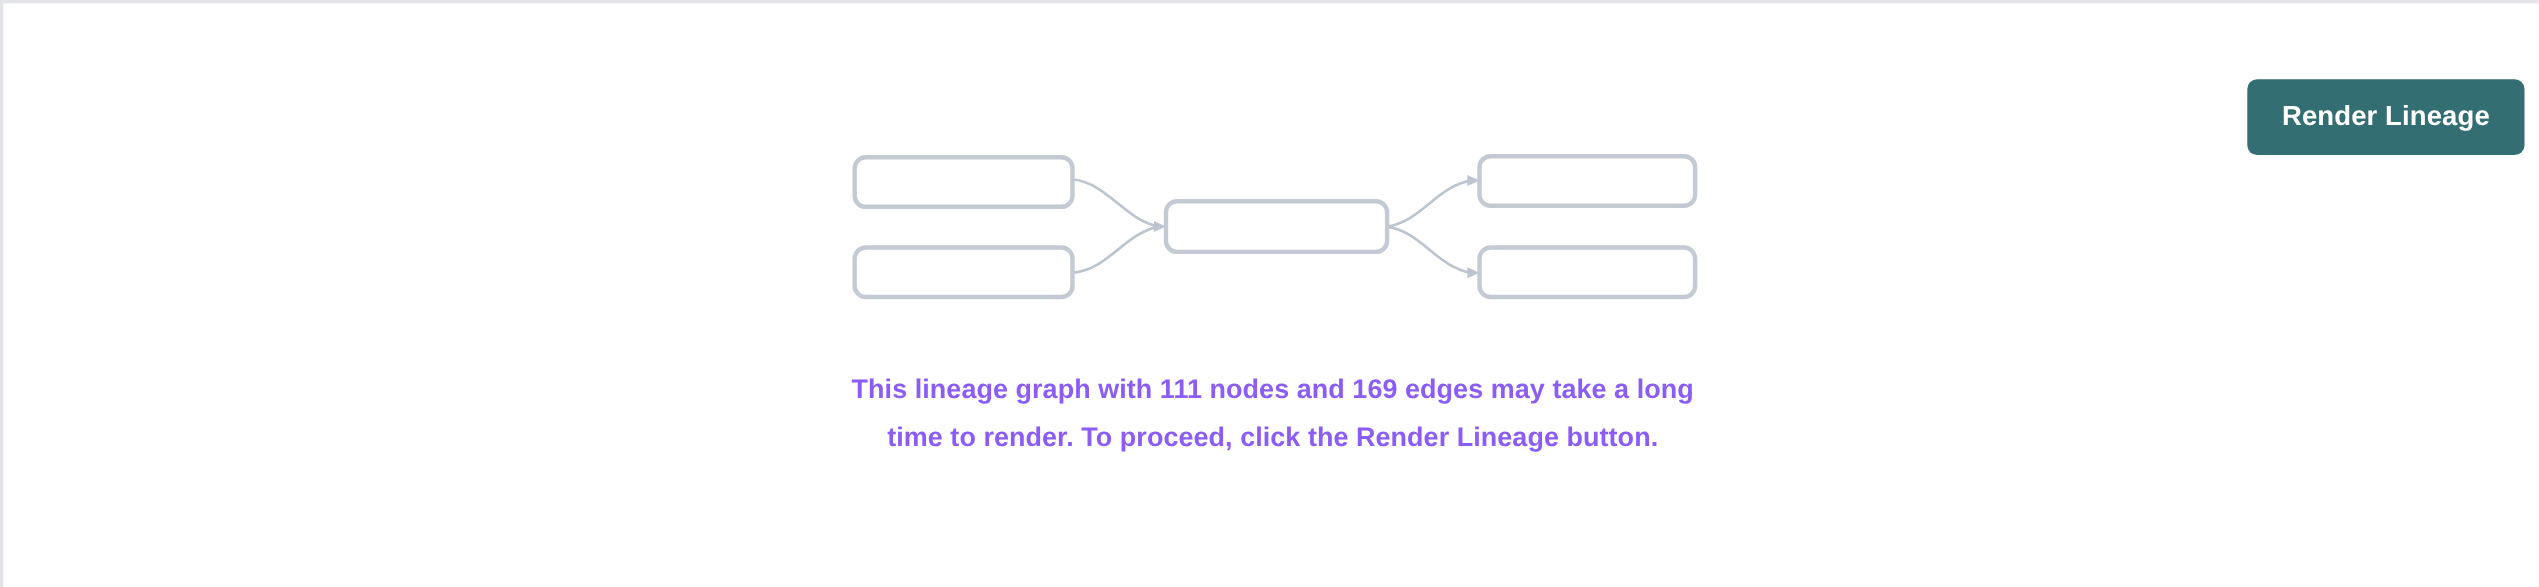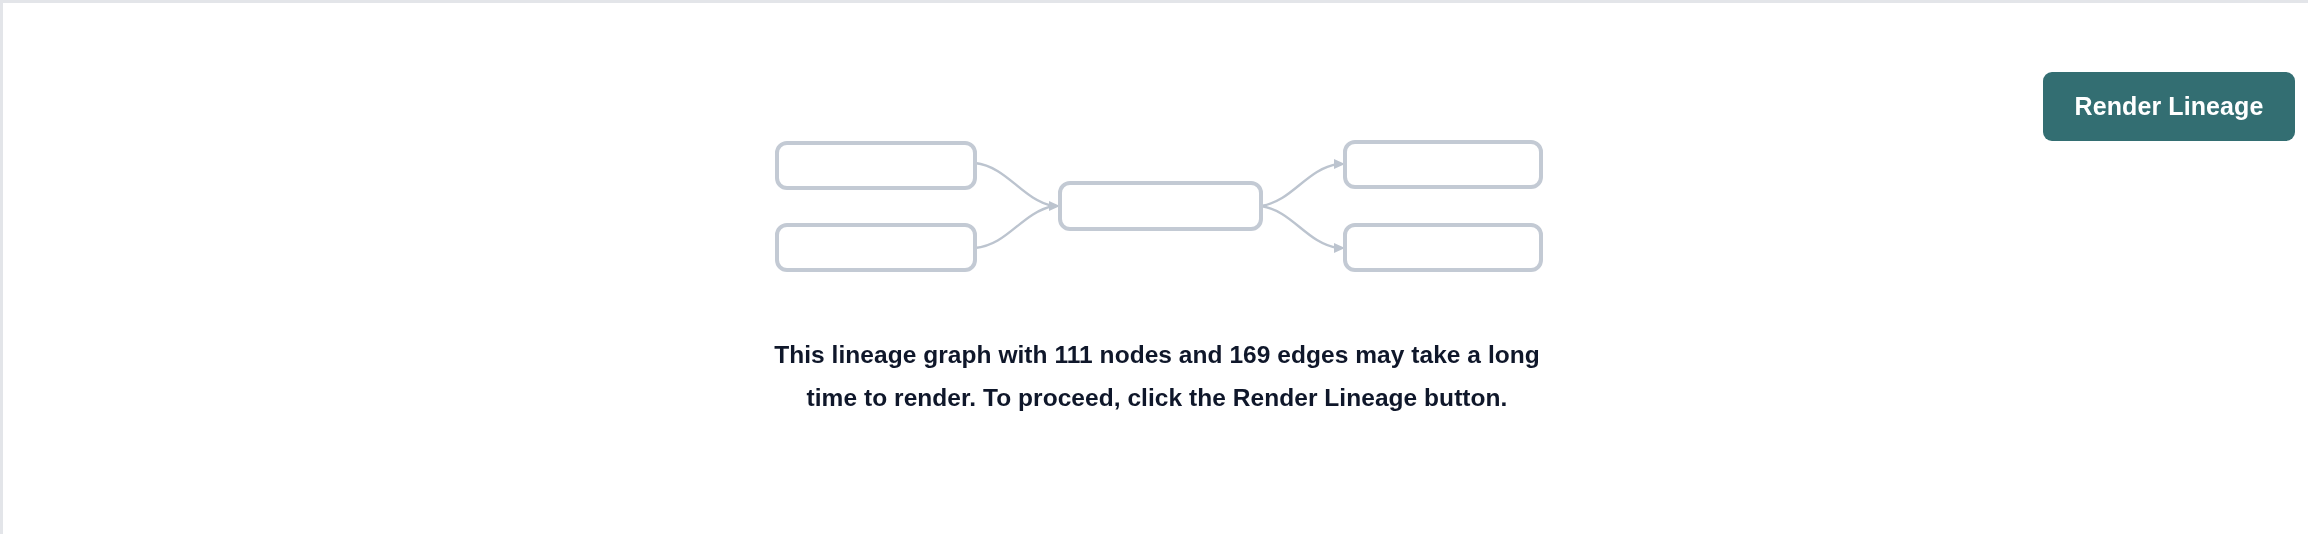--- a/index.html
+++ b/index.html
@@ -82,21 +82,21 @@
     fill: #bcc4cf;
   }
 
   
   .message {
     position: absolute;
     left: 754px;
     top: 330px;
     width: 800px;
     text-align: center;
-    color: #0f172a;
+    color: #8b5cf6;
     font-family: "Liberation Sans", sans-serif;
     font-size: 24.5px;
     font-weight: bold;
     line-height: 43px;
     letter-spacing: 0.05px;
   }
 </style>
 </head>
 <body>
 

